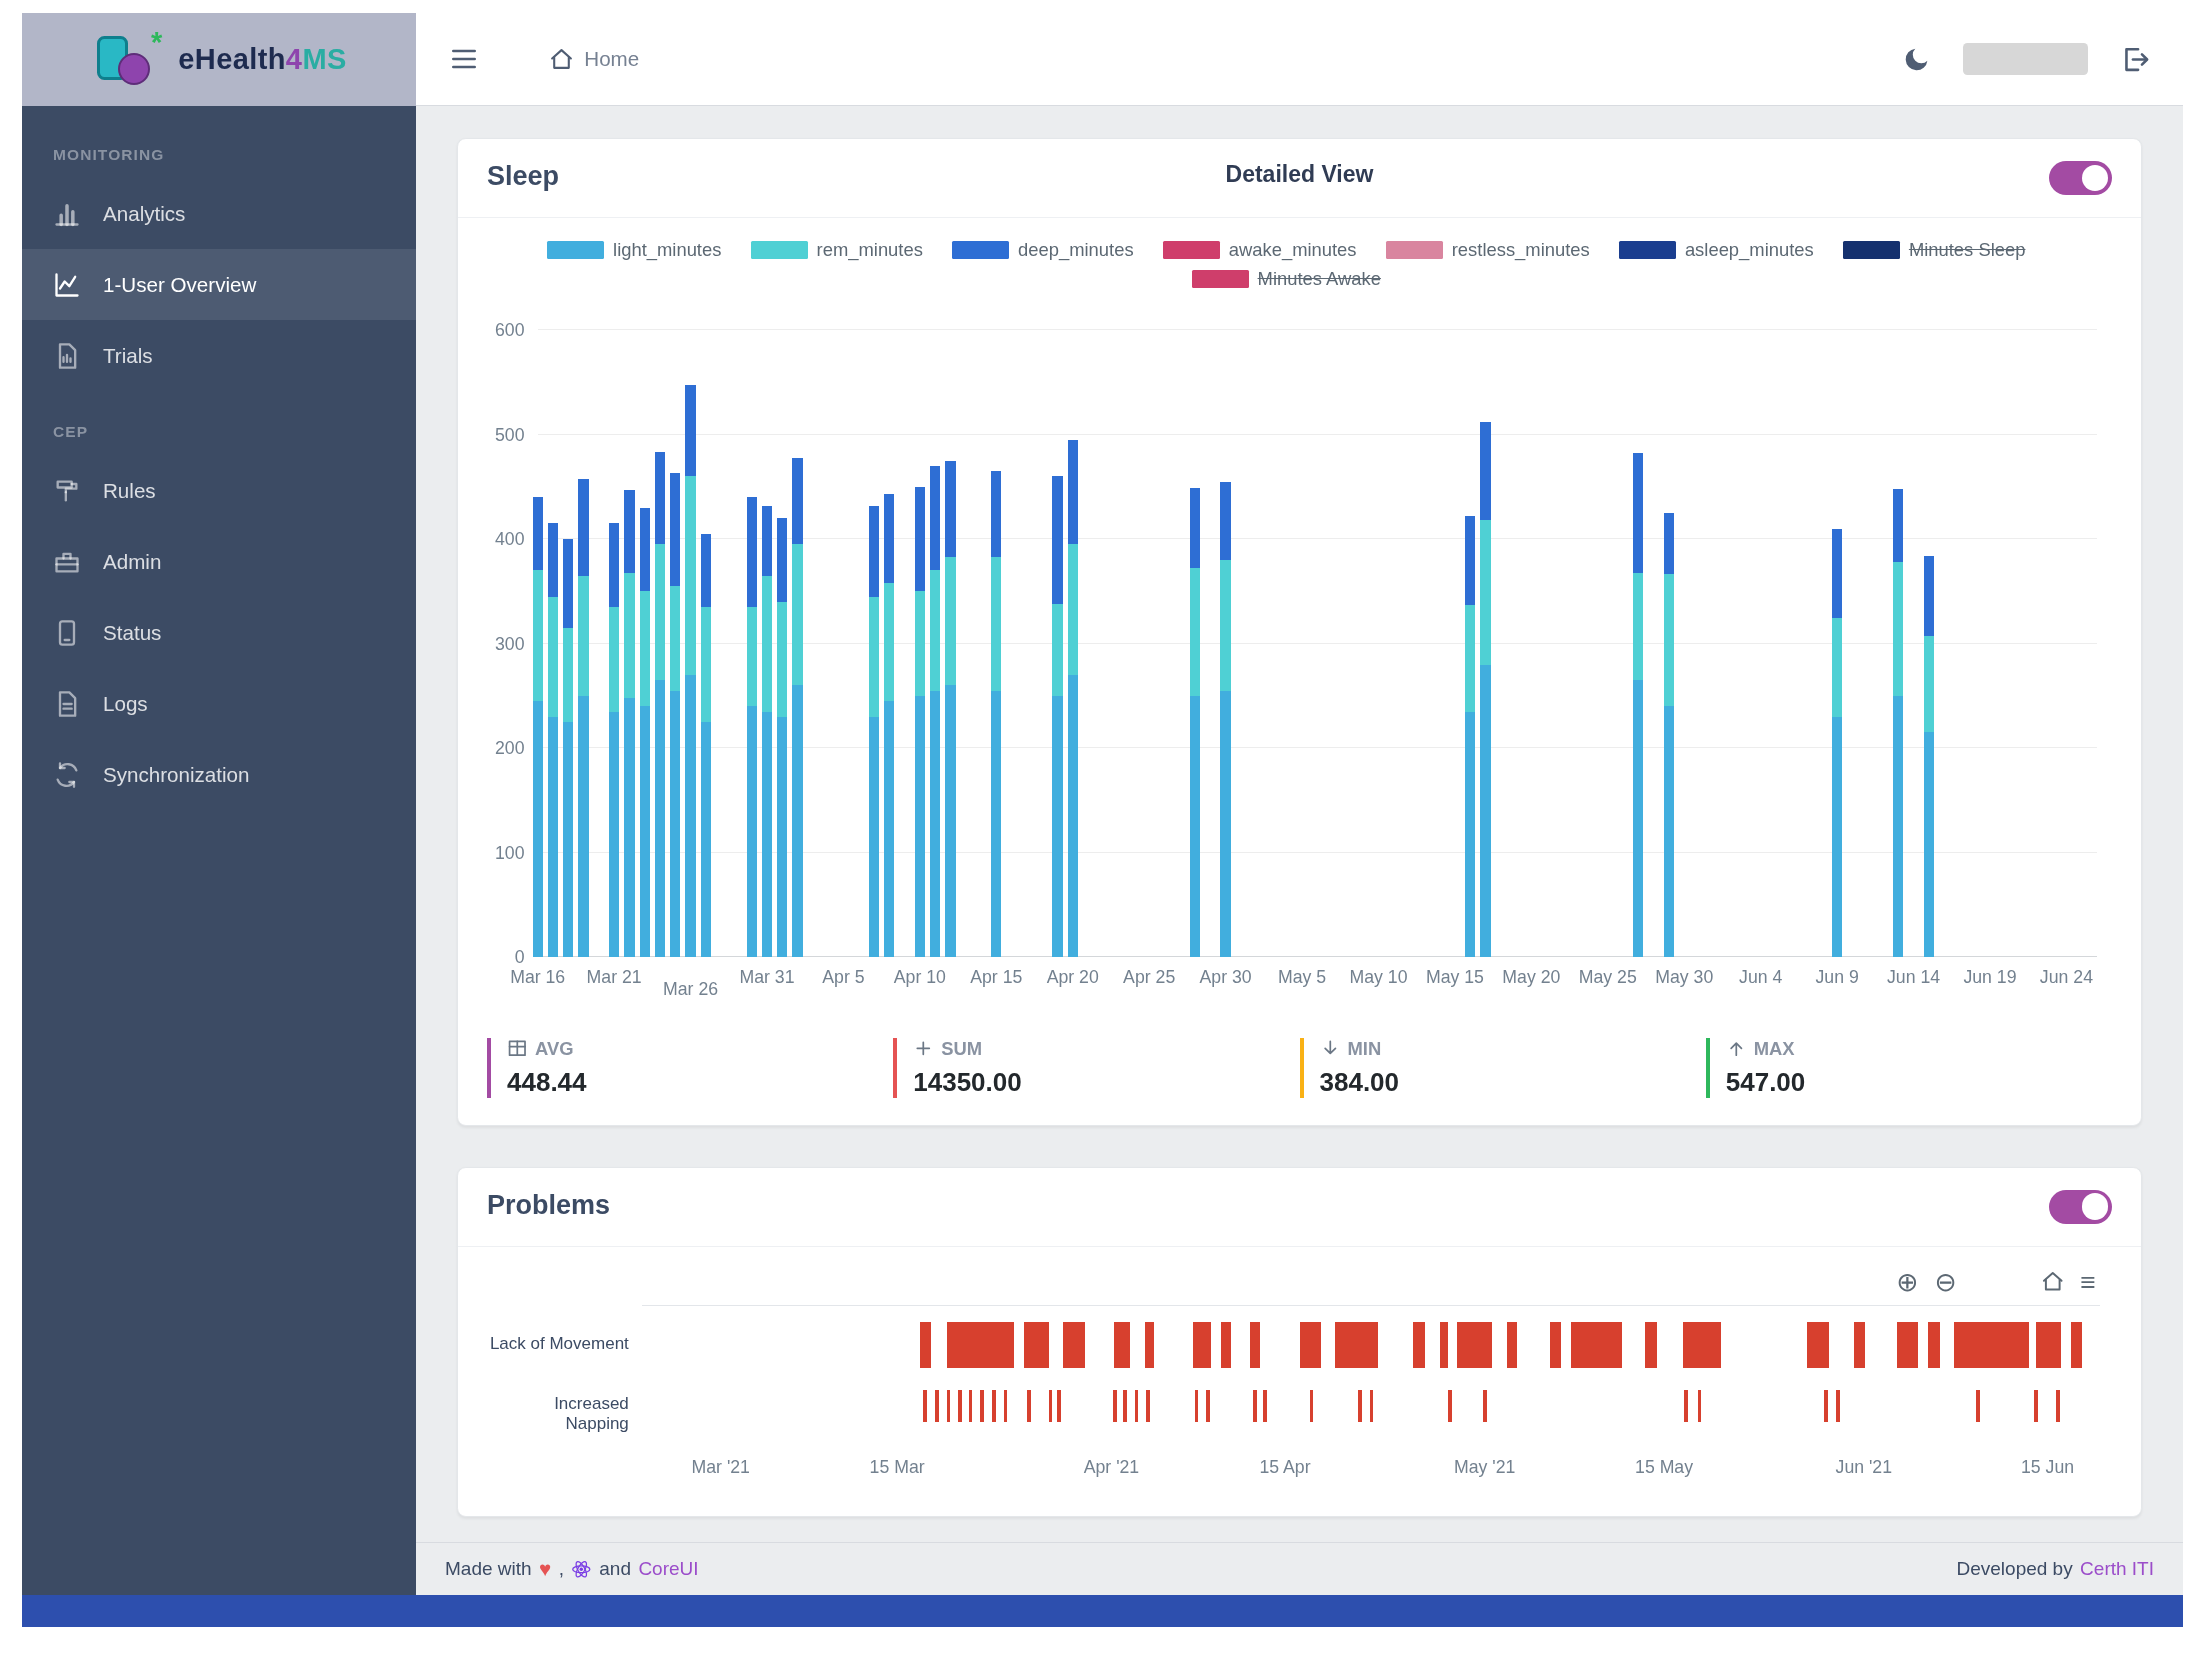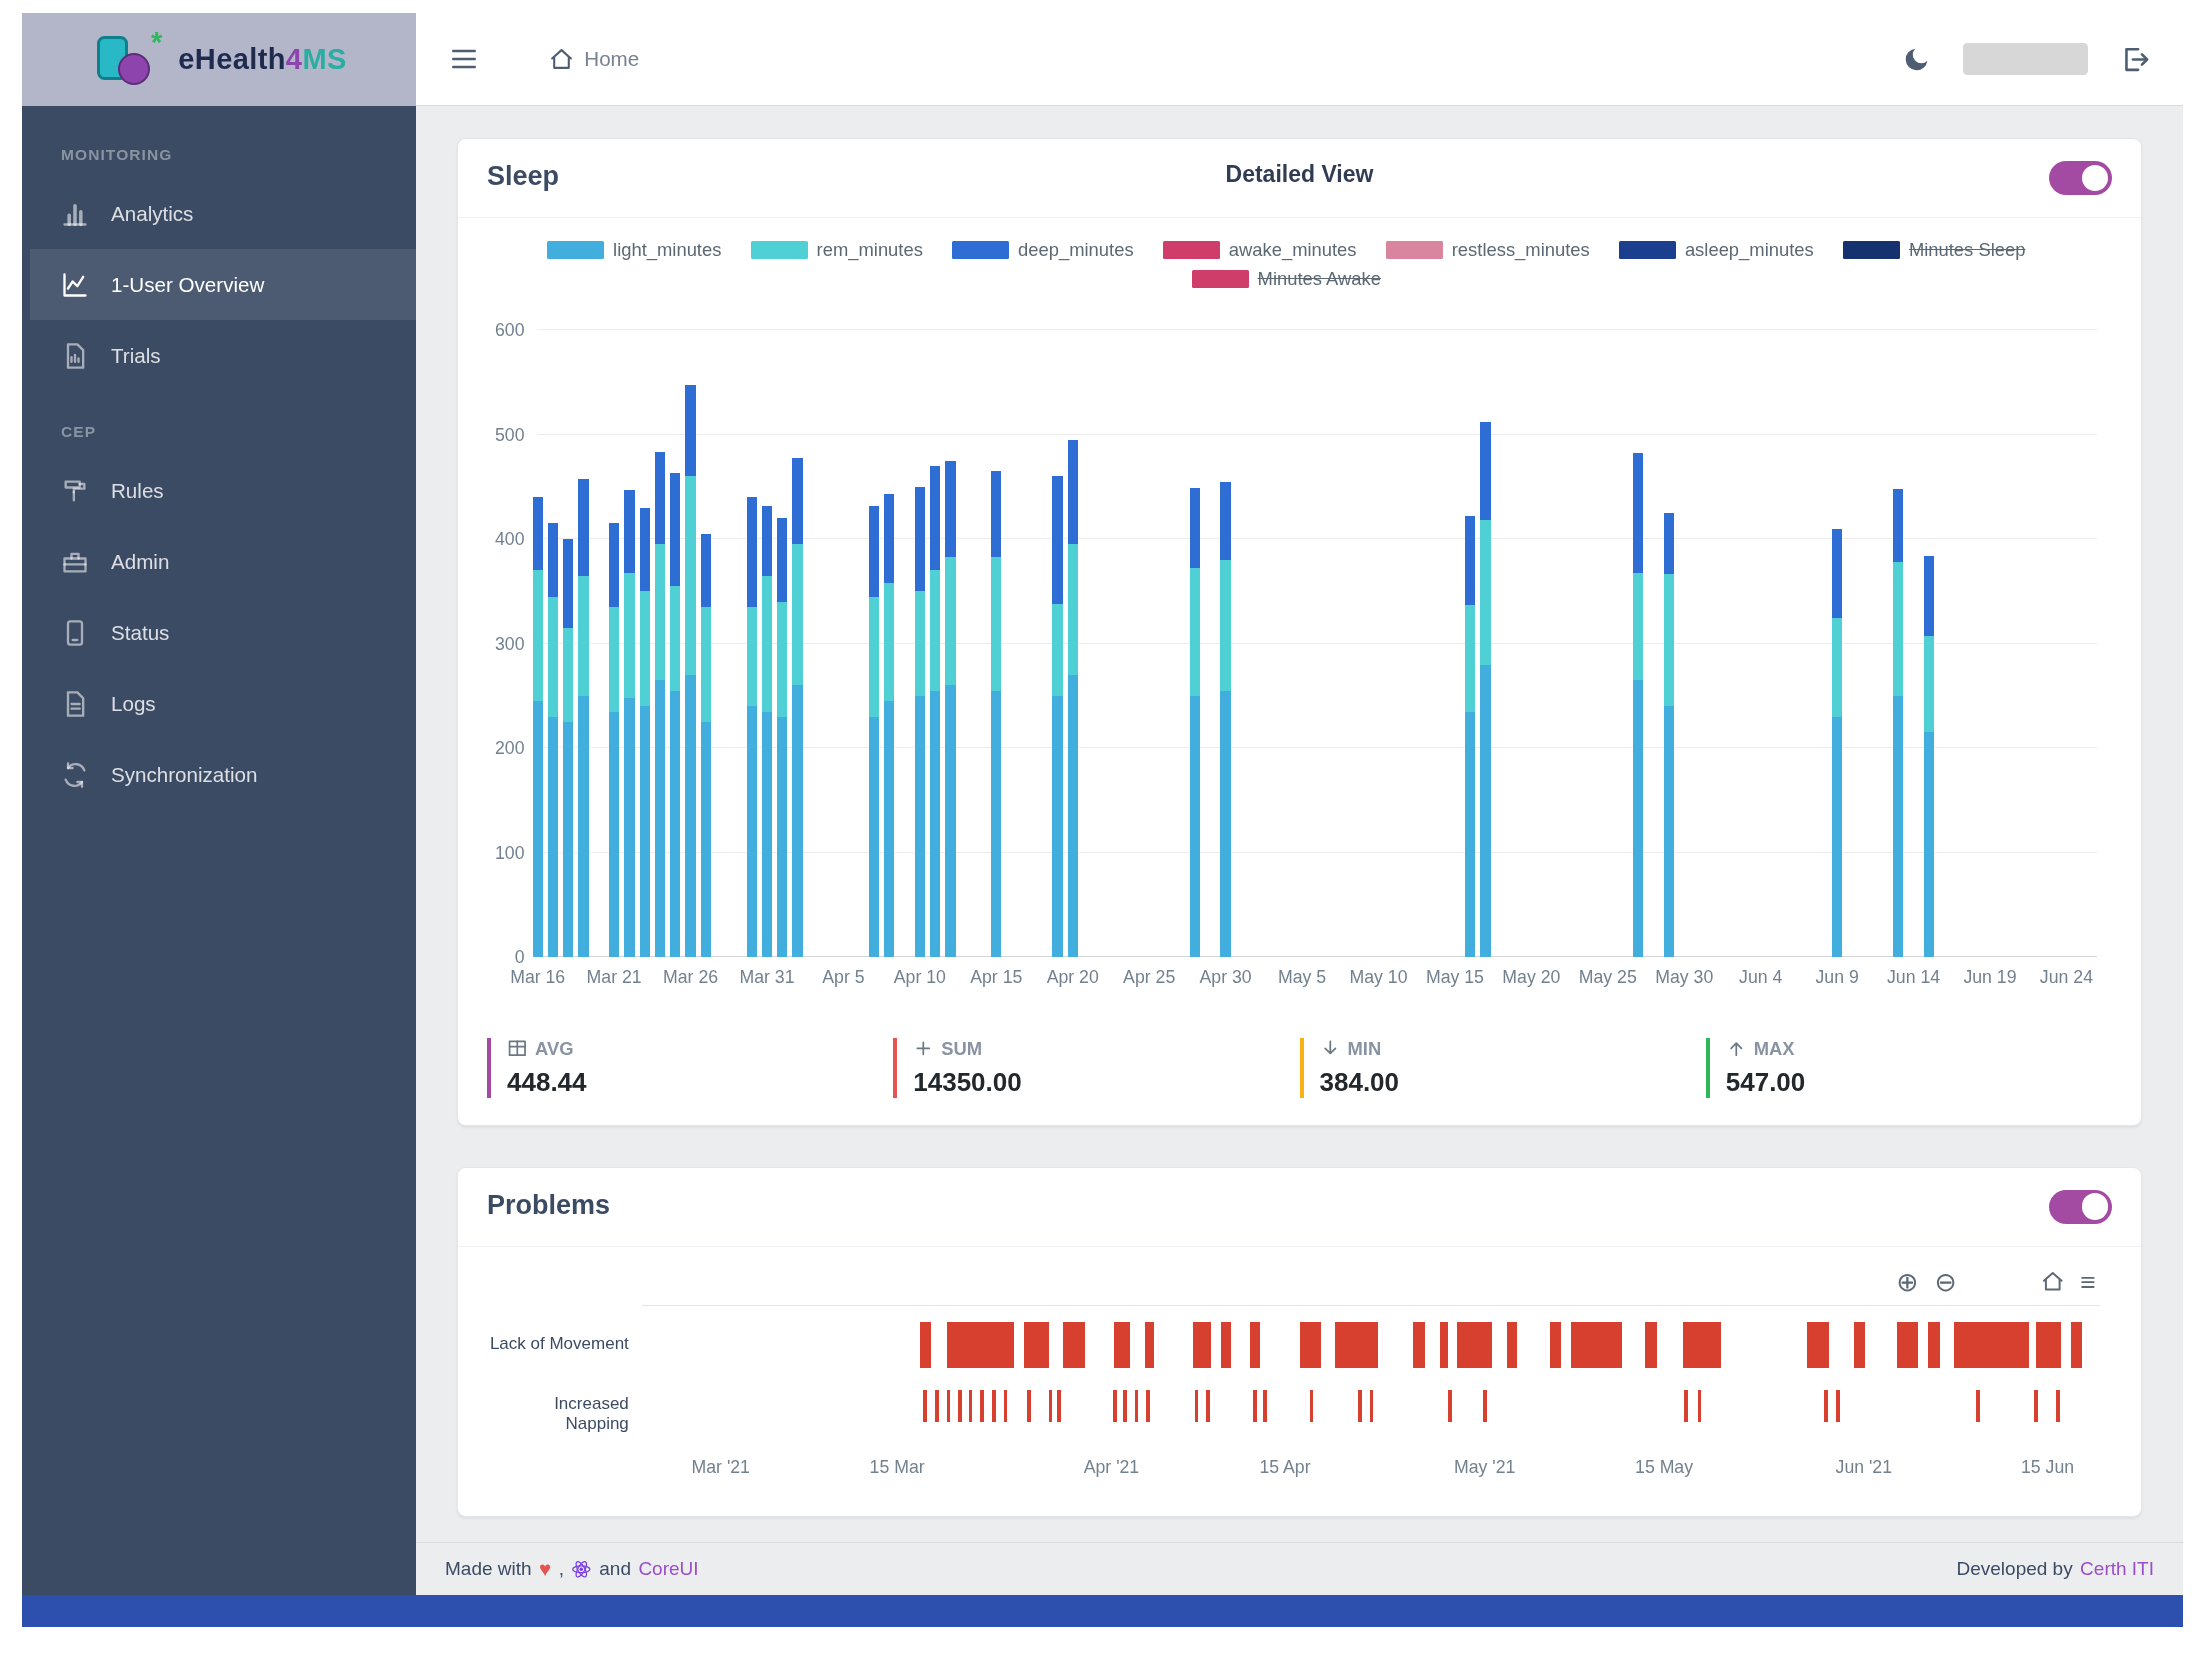--- a/index.html
+++ b/index.html
@@ -18,21 +18,21 @@
   .brand{height:93px;background:#b2b6c8;display:flex;align-items:center;justify-content:center;gap:16px;cursor:pointer;}
   .logo{position:relative;width:71px;height:63px;flex:0 0 71px;}
   .logo-phone{position:absolute;left:5.9px;top:7.4px;width:31px;height:44px;background:#29b8c5;border-radius:7.4px;border:3.7px solid #0e7f8d;}
   .logo-grape{position:absolute;left:26.5px;top:25px;width:32px;height:32px;background:#8e44ad;border-radius:50%;border:2.9px solid #5e2d79;}
   .logo-star{position:absolute;right:0;top:0;color:#2eb85c;font-size:29px;font-weight:bold;line-height:1;}
   .brand-text{font-size:29px;font-weight:bold;letter-spacing:0.4px;}
   .brand-text .b1{color:#1e2b4f;}
   .brand-text .b2{color:#8e44ad;}
   .brand-text .b3{color:#2aada3;}
 
-  .nav{padding-top:7.4px;margin-left:8px;}
+  .nav{padding-top:7.4px;}
   .nav-title{color:#8a93a2;font-size:15.5px;font-weight:bold;letter-spacing:1.1px;padding:32px 0 14.7px 31px;text-transform:uppercase;}
   .nav-item{display:flex;align-items:center;height:71px;padding-left:31px;color:rgba(255,255,255,.82);font-size:20.6px;cursor:pointer;text-decoration:none;}
   .nav-item.active{background:rgba(255,255,255,.09);color:#fff;}
   .nav-icon{width:28px;height:28px;margin-right:22px;color:rgba(255,255,255,.55);display:inline-flex;align-items:center;justify-content:center;}
   .nav-item.active .nav-icon{color:#fff;}
   .svg-icon{width:100%;height:100%;fill:none;stroke:currentColor;stroke-width:2;stroke-linecap:round;stroke-linejoin:round;}
 
   
   .main{flex:1;display:flex;flex-direction:column;min-width:0;}
   .topbar{height:93px;background:#fff;border-bottom:0.7px solid #d8dbe0;display:flex;align-items:center;padding:0 32px;gap:31px;}
@@ -464,21 +464,21 @@
                 <div class="bar" title="Jun 15: 384" style="left: 89.2157%; height: 61.9355%;">
                   <div style="flex: 77 1 0%; background: rgb(46, 110, 212);"></div>
                   <div style="flex: 92 1 0%; background: rgb(79, 208, 212);"></div>
                   <div style="flex: 215 1 0%; background: rgb(65, 174, 222);"></div>
                 </div>
               </div>
           </div>
           <div class="x-axis">
               <div class="x-tick" style="left: 0%;">Mar 16</div>
               <div class="x-tick" style="left: 4.90196%;">Mar 21</div>
-              <div class="x-tick" style="left: 9.80392%;">Mar 26</div>
+              <div class="x-tick" style="left: 9.80392%; margin-top: 12px;">Mar 26</div>
               <div class="x-tick" style="left: 14.7059%;">Mar 31</div>
               <div class="x-tick" style="left: 19.6078%;">Apr 5</div>
               <div class="x-tick" style="left: 24.5098%;">Apr 10</div>
               <div class="x-tick" style="left: 29.4118%;">Apr 15</div>
               <div class="x-tick" style="left: 34.3137%;">Apr 20</div>
               <div class="x-tick" style="left: 39.2157%;">Apr 25</div>
               <div class="x-tick" style="left: 44.1176%;">Apr 30</div>
               <div class="x-tick" style="left: 49.0196%;">May 5</div>
               <div class="x-tick" style="left: 53.9216%;">May 10</div>
               <div class="x-tick" style="left: 58.8235%;">May 15</div>

